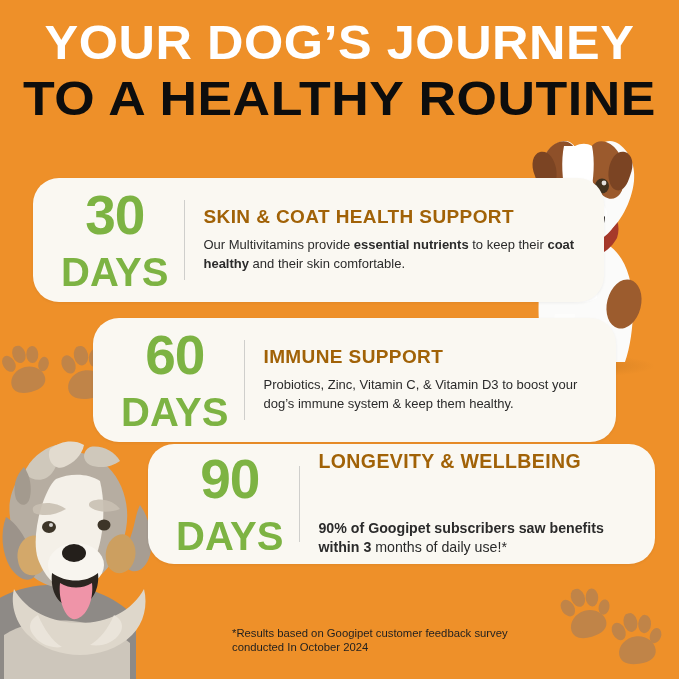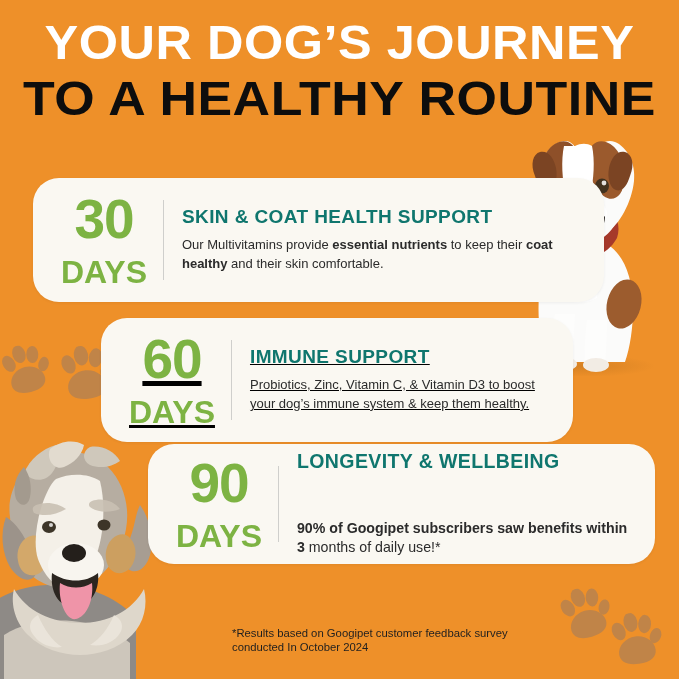--- a/index.html
+++ b/index.html
@@ -91,60 +91,60 @@
     background: #faf8f2;
     border-radius: 26px;
     box-sizing: border-box;
     display: flex;
     align-items: center;
     padding: 10px 18px 10px 16px;
     z-index: 5;
     box-shadow: 0 1px 3px rgba(0,0,0,0.06);
   }
   #card-30 { left: 33px;  top: 178px; width: 571px; height: 124px; }
-  #card-60 { left: 101px;  top: 318px; width: 472px; height: 124px; text-decoration: underline; }
+  #card-60 { left: 93px;  top: 318px; width: 523px; height: 124px; }
   #card-90 { left: 148px; top: 444px; width: 507px; height: 120px; }
 
   .days-block {
     flex: 0 0 auto;
     text-align: center;
     color: #7db343;
     padding: 0 16px 0 12px;
     line-height: 1;
     user-select: none;
   }
   .days-number {
     display: block;
     font-size: 55px;
     font-weight: 700;
     letter-spacing: -1px;
   }
   .days-word {
     display: block;
-    font-size: 32px;
+    font-size: 40px;
     font-weight: 700;
     letter-spacing: 0px;
     margin-top: 9px;
   }
 
   .card-divider {
     flex: 0 0 auto;
     width: 1px;
     align-self: stretch;
     margin: 12px 0;
     background: #cfcfcc;
   }
 
   .card-body {
     flex: 1 1 auto;
     padding-left: 18px;
     min-width: 0;
   }
   .card-heading {
-    color: #0f766e;
+    color: #a16207;
     font-size: 19px;
     font-weight: 700;
     letter-spacing: 0.4px;
     margin: 0 0 7px 0;
     line-height: 1.1;
   }
   .card-text {
     color: #2b2b2b;
     font-size: 13px;
     line-height: 19px;

